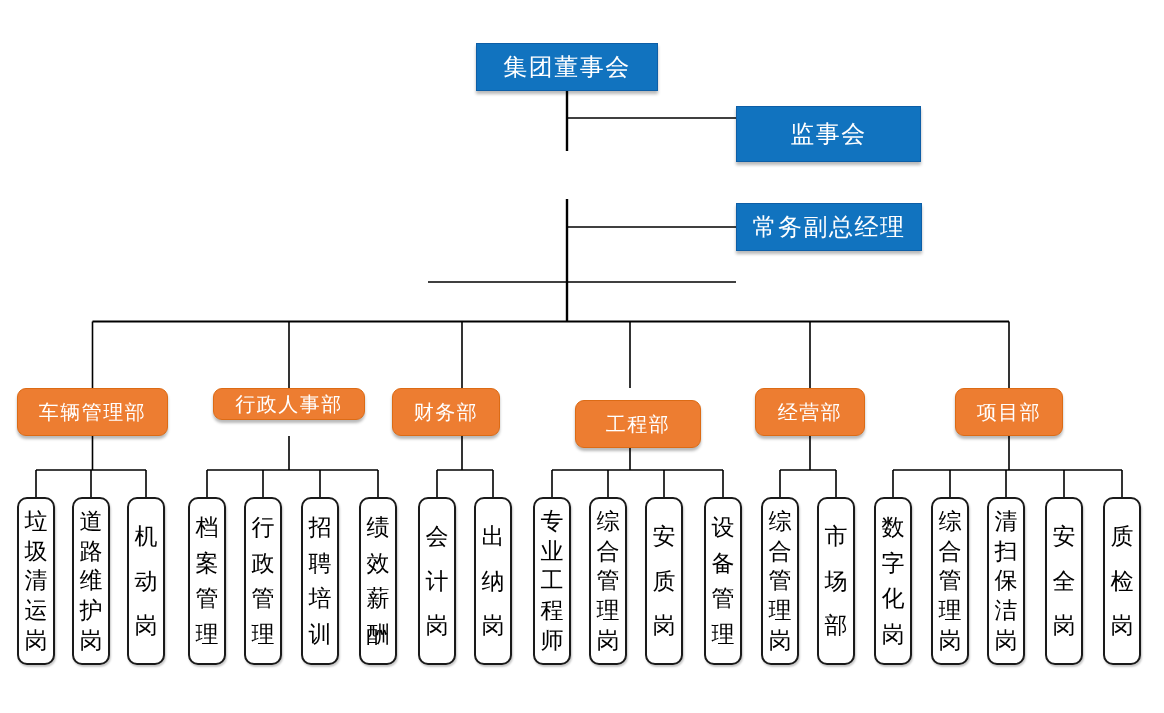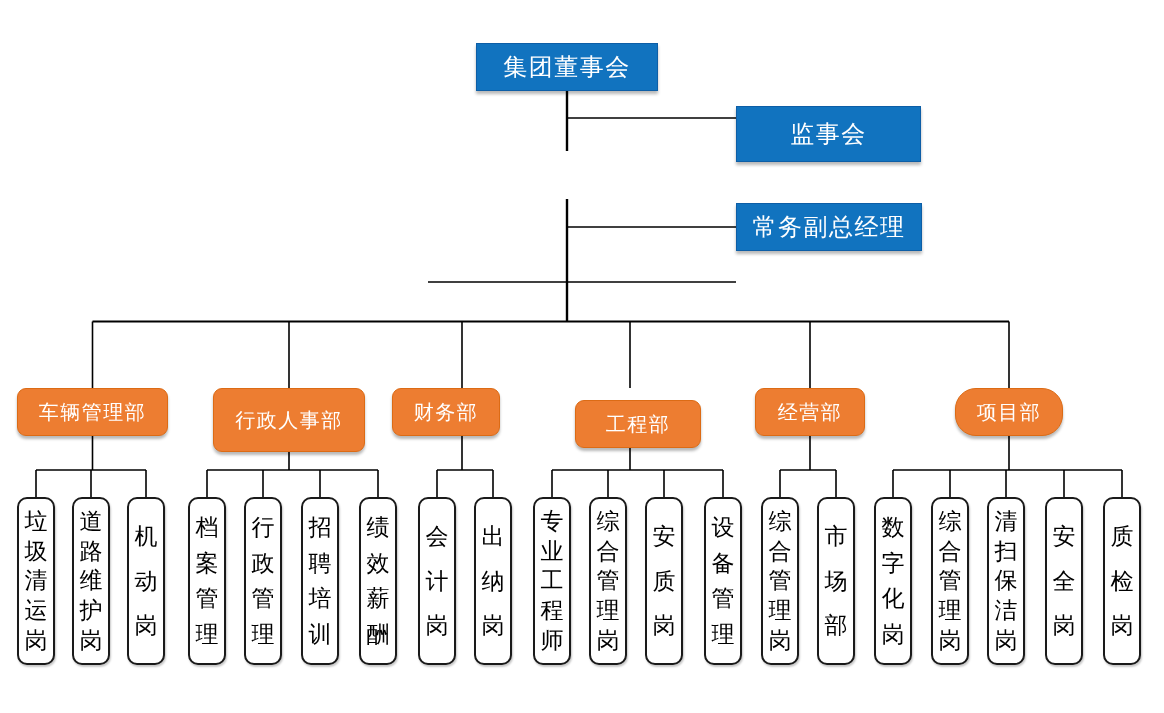--- a/index.html
+++ b/index.html
@@ -149,21 +149,21 @@
         <span class="vchar">路</span>
         <span class="vchar">维</span>
         <span class="vchar">护</span>
         <span class="vchar">岗</span>
       </div>
       <div class="box pos" style="left: 127px; top: 497px; width: 38px; height: 168px;">
         <span class="vchar">机</span>
         <span class="vchar">动</span>
         <span class="vchar">岗</span>
       </div>
-      <div class="box dept" style="left: 213px; top: 388px; width: 152px; height: 64px;">行政人事部</div>
+      <div class="box dept" style="left: 213px; top: 388px; width: 152px; height: 32px;">行政人事部</div>
       <div class="box pos" style="left: 188px; top: 497px; width: 38px; height: 168px;">
         <span class="vchar">档</span>
         <span class="vchar">案</span>
         <span class="vchar">管</span>
         <span class="vchar">理</span>
       </div>
       <div class="box pos" style="left: 244px; top: 497px; width: 38px; height: 168px;">
         <span class="vchar">行</span>
         <span class="vchar">政</span>
         <span class="vchar">管</span>
@@ -224,21 +224,21 @@
         <span class="vchar">合</span>
         <span class="vchar">管</span>
         <span class="vchar">理</span>
         <span class="vchar">岗</span>
       </div>
       <div class="box pos" style="left: 817px; top: 497px; width: 38px; height: 168px;">
         <span class="vchar">市</span>
         <span class="vchar">场</span>
         <span class="vchar">部</span>
       </div>
-      <div class="box dept" style="left: 955px; top: 388px; width: 108px; height: 48px; border-radius: 21px;">项目部</div>
+      <div class="box dept" style="left: 955px; top: 388px; width: 108px; height: 48px;">项目部</div>
       <div class="box pos" style="left: 874px; top: 497px; width: 38px; height: 168px;">
         <span class="vchar">数</span>
         <span class="vchar">字</span>
         <span class="vchar">化</span>
         <span class="vchar">岗</span>
       </div>
       <div class="box pos" style="left: 931px; top: 497px; width: 38px; height: 168px;">
         <span class="vchar">综</span>
         <span class="vchar">合</span>
         <span class="vchar">管</span>

